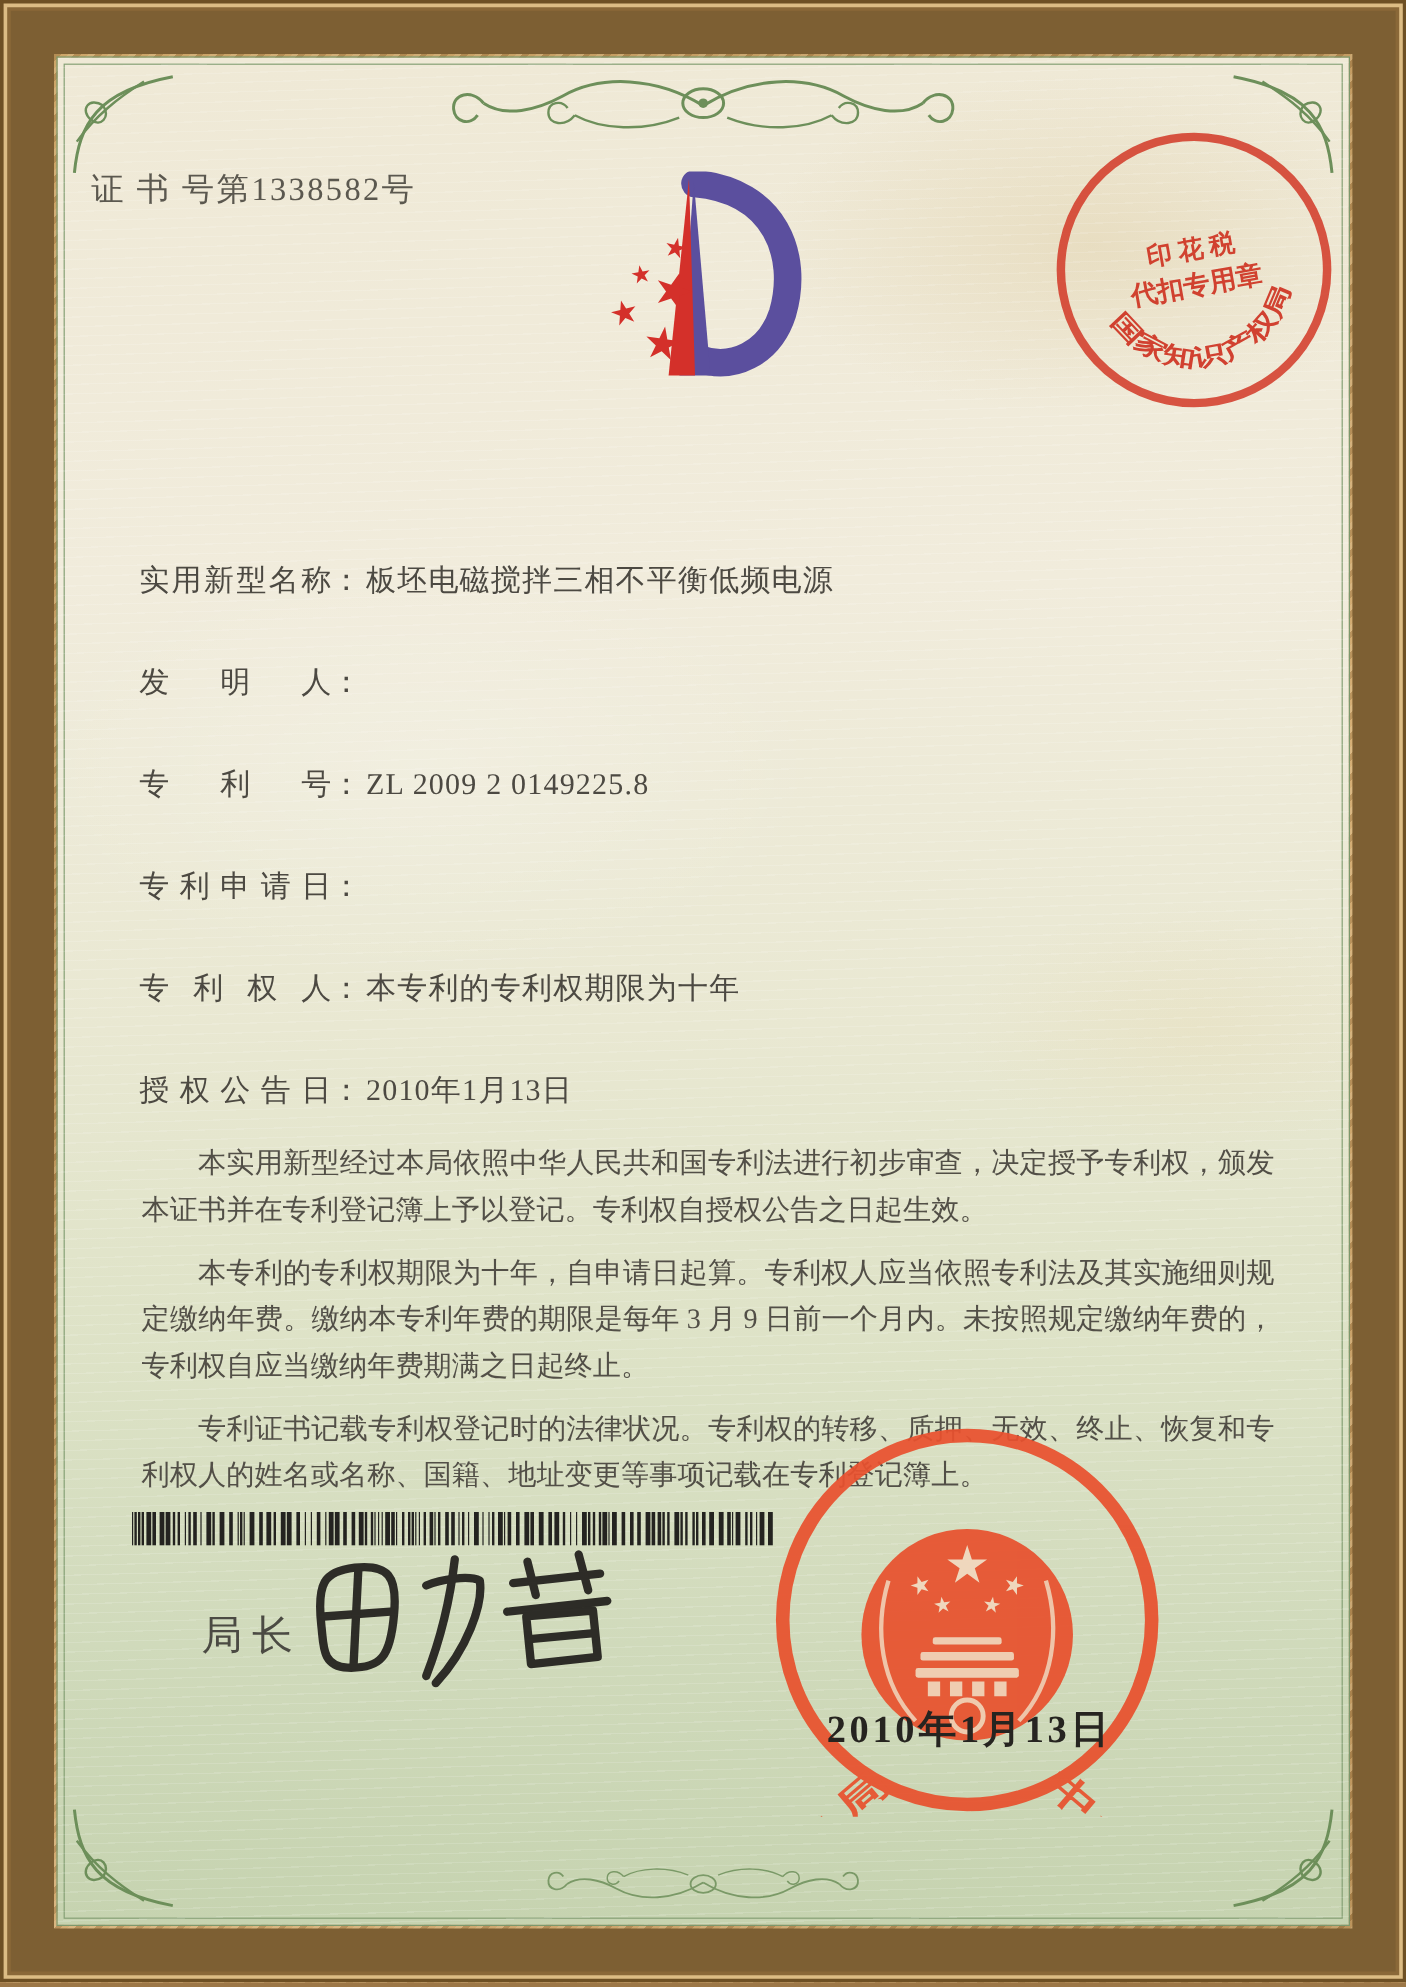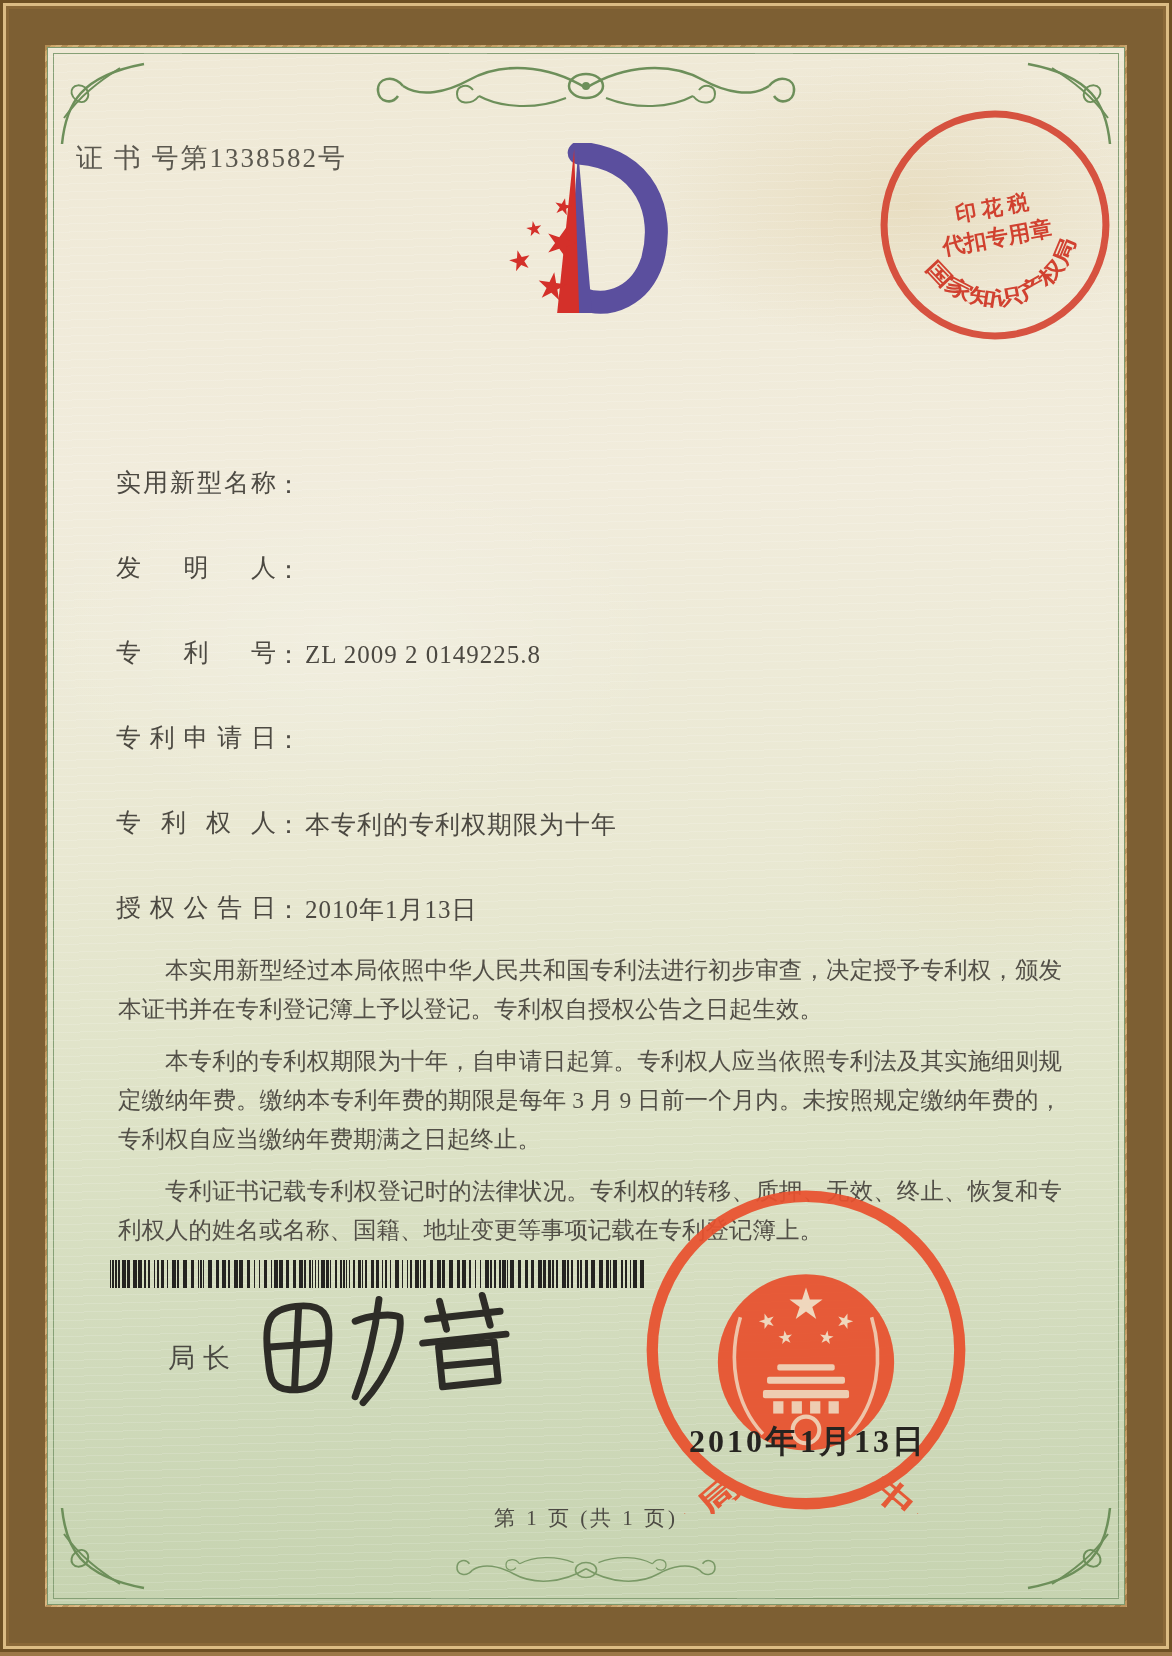--- a/index.html
+++ b/index.html
@@ -46,34 +46,34 @@
   
   .cert-no{position:absolute;left:28px;top:92px;font-size:27px;color:#5b584f;letter-spacing:2px;}
   .logo{position:absolute;top:95px;left:50%;transform:translateX(-56%);width:214px;height:172px;}
   .title{
     position:absolute;top:264px;left:0;right:0;text-align:center;
     font-size:59px;font-weight:bold;color:#3a3a37;letter-spacing:7px;
   }
   .tax-stamp{position:absolute;top:56px;right:8px;width:242px;height:242px;transform:rotate(-10deg);opacity:.93;}
   .fields{position:absolute;top:420px;left:68px;right:56px;}
   .field{display:flex;margin-bottom:51px;font-size:25px;color:#4c4942;line-height:34px;}
-  .field-label{flex:none;width:160px;text-align:justify;text-align-last:justify;font-family:Liberation Mono, monospace;}
+  .field-label{flex:none;width:160px;text-align:justify;text-align-last:justify;}
   .field-colon{flex:none;padding-right:4px;}
   .field-value{flex:1;letter-spacing:1px;}
   .paragraphs{
     position:absolute;top:903px;left:58px;right:50px;
     font-size:23.5px;line-height:39px;color:#524f47;text-align:justify;
   }
   .paragraphs p{margin:0 12px 13px;text-indent:2em;}
   .barcode{
     position:absolute;left:62px;top:1212px;width:537px;height:28px;
     overflow:hidden;white-space:nowrap;font-size:0;
   }
   .barcode span{display:inline-block;height:100%;background:#242320;vertical-align:top;}
-  .director-label{position:absolute;left:120px;top:1292px;font-size:27px;color:#4b4a43;letter-spacing:8px;}
+  .director-label{position:absolute;left:120px;top:1292px;font-size:34px;color:#4b4a43;letter-spacing:8px;}
   .signature{position:absolute;left:196px;top:1232px;width:268px;height:150px;}
   .sr{position:absolute;opacity:0;pointer-events:none;font-size:1px;}
   .seal{position:absolute;left:594px;top:1138px;width:328px;height:328px;z-index:2;}
   .issue-date{
     position:absolute;left:641px;top:1372px;z-index:5;
     font-size:32px;font-weight:600;color:#262420;letter-spacing:3px;
   }
   .footer{
     position:absolute;left:0;right:0;top:1456px;text-align:center;
     font-size:21px;color:#4c4a43;letter-spacing:3px;
@@ -162,20 +162,21 @@
       <text x="120" y="140" text-anchor="middle" font-size="22" fill="#cf3524" font-weight="bold">代扣专用章</text>
       <text font-size="20" fill="#cf3524" font-weight="bold">
         <textPath href="#taxBottomArc" startOffset="0" textLength="190" lengthAdjust="spacingAndGlyphs">国家知识产权局</textPath>
       </text>
     </svg>
 
     <div class="fields">
       <div class="field">
         <span class="field-label">实用新型名称</span>
           <span class="field-colon">：</span>
+          <span class="field-value">板坯电磁搅拌三相不平衡低频电源</span>
       </div>
       <div class="field">
         <span class="field-label">发明人</span>
           <span class="field-colon">：</span>
       </div>
       <div class="field">
         <span class="field-label">专利号</span>
           <span class="field-colon">：</span>
           <span class="field-value">ZL 2009 2 0149225.8</span>
       </div>
@@ -248,15 +249,14 @@
           </g>
           <circle cx="160" cy="238" r="13" fill="none" stroke="#f2d7bd" stroke-width="4" opacity=".9"></circle>
           <path d="M 96,128 C 84,168 90,212 118,242" fill="none" stroke="#f2d7bd" stroke-width="3.5" opacity=".85"></path>
           <path d="M 224,128 C 236,168 230,212 202,242" fill="none" stroke="#f2d7bd" stroke-width="3.5" opacity=".85"></path>
         </g>
       </g>
     </svg>
 
     <div class="issue-date">2010年1月13日</div>
 
-    <div class="footer">第 1 页 (共 1 页)</div>
   </div>
 </div>
 
 </body></html>

